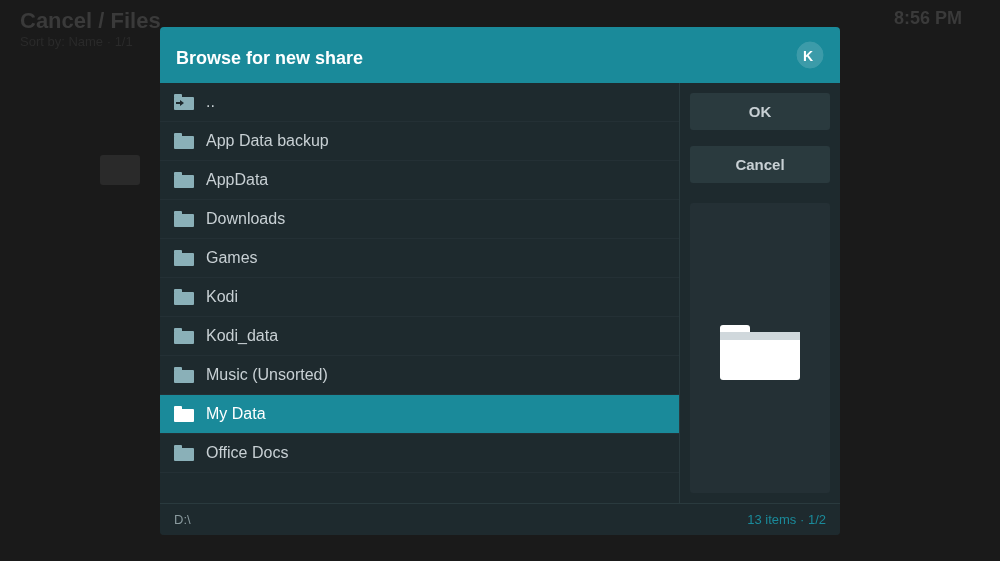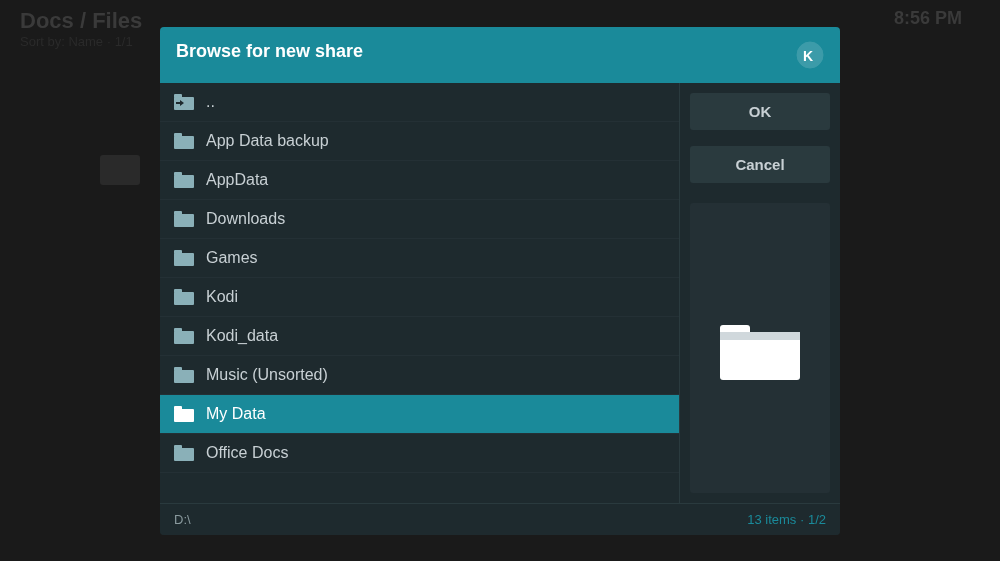--- a/index.html
+++ b/index.html
@@ -53,21 +53,21 @@
       width: 680px;
       background: #1e2a2e;
       border-radius: 4px;
       overflow: hidden;
     }
 
     .dialog-header {
       background: #1a8a9a;
       padding: 14px 16px;
       display: flex;
-      align-items: flex-start;
+      align-items: flex-end;
       justify-content: space-between;
     }
 
     .dialog-title {
       color: #ffffff;
       font-size: 18px;
       font-weight: bold;
     }
 
     .kodi-logo {
@@ -180,21 +180,21 @@
     }
 
     .folder-preview-svg {
       width: 90px;
       height: 75px;
     }
   </style>
 </head>
 <body>
 
-<div class="background-text">Docs / Files</div>
+<div class="background-text">Cancel / Files</div>
 <div class="background-subtext">Sort by: Name · 1/1</div>
 <div class="background-time">8:56 PM</div>
 <div class="background-button"></div>
 
 <div class="dialog-overlay">
 
   <div class="dialog-header">
     <span class="dialog-title">Browse for new share</span>
     <svg class="kodi-logo" viewBox="0 0 28 28" fill="none" xmlns="http://www.w3.org/2000/svg">
       <circle cx="14" cy="14" r="13" fill="#ffffff" opacity="0.15" stroke="#ffffff" stroke-width="1"></circle>

